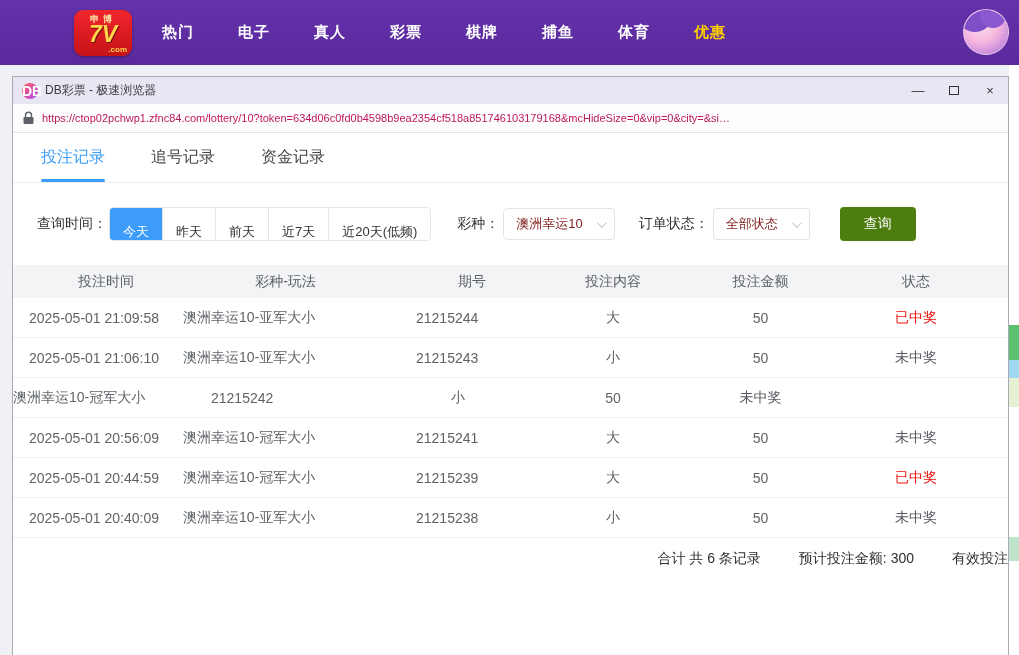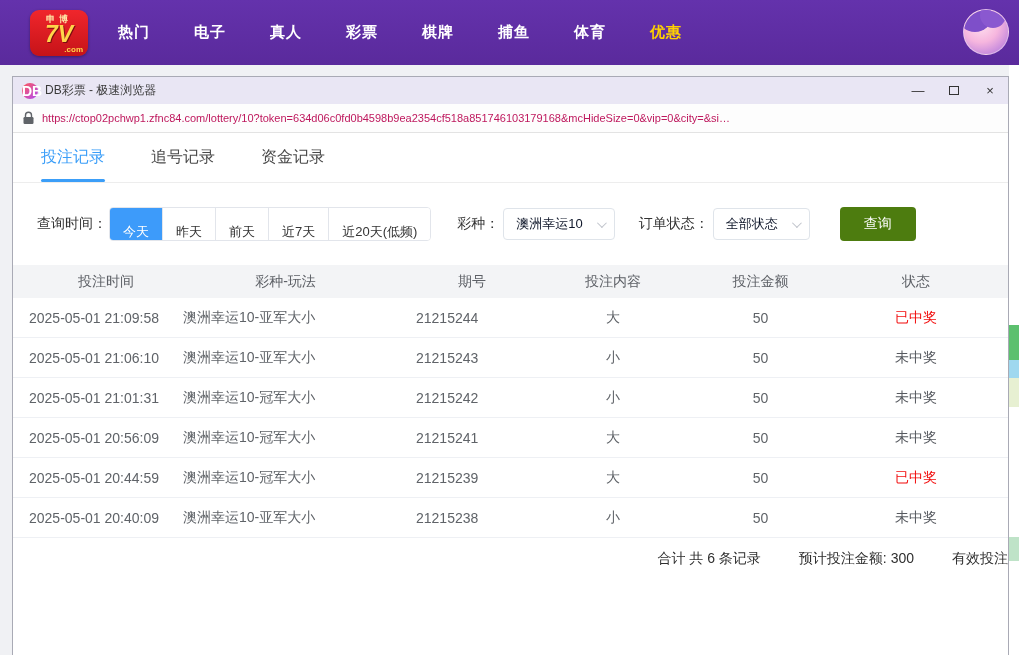--- a/index.html
+++ b/index.html
@@ -8,21 +8,21 @@
     position:relative; overflow:hidden;
     background:#f0f1f4;
     font-family:"Liberation Sans", sans-serif;
     color:#333;
   }
 
   
   .topbar {
     position:absolute; left:0; top:0; width:1019px; height:65px;
     background:linear-gradient(180deg,#6432ac 0%,#5a2a9c 100%);
-    display:flex; align-items:center;
+    display:flex; align-items:center;padding-left:44px;
   }
   .logo {
     width:58px; height:46px; margin-left:30px;
     background:linear-gradient(180deg,#f0262c,#c61318);
     border-radius:9px; position:relative; flex:0 0 auto;
     box-shadow:0 1px 3px rgba(0,0,0,.35);
   }
   .logo .l-top { position:absolute; top:3px; width:100%; text-align:center; font-size:9px; color:#ffe9a8; letter-spacing:4px; font-weight:bold; }
   .logo .l-main { position:absolute; top:11px; width:100%; text-align:center; font-size:23px; font-weight:bold; font-style:italic; color:#ffd54a; text-shadow:1px 1px 0 #7a0d10; }
   .logo .l-bottom { position:absolute; bottom:2px; right:5px; font-size:8px; color:#ffd54a; font-weight:bold; }
@@ -88,21 +88,21 @@
 
   
   .filters { display:flex; align-items:center; margin:24px 0 0 24px; flex:0 0 auto; }
   .f-label { font-size:14px; color:#333; }
   .time-group { display:flex; border:1px solid #e2e5eb; border-radius:4px; overflow:hidden; margin-left:2px; }
   .time-btn { height:32px; line-height:32px; padding:8px 13px; font-size:13px; color:#333; background:#fff; cursor:pointer; border-left:1px solid #e2e5eb; white-space:nowrap; }
   .time-btn:first-child { border-left:none; }
   .time-btn.active { background:#3d9bfa; color:#fff; }
   .select {
     display:flex; align-items:center; height:32px; border:1px solid #dfe4ea; border-radius:4px;
-    padding:0 10px 0 12px; font-size:13px; color:#0f172a; margin-left:4px; cursor:pointer; gap:14px;
+    padding:0 10px 0 12px; font-size:13px; color:#7f1d1d; margin-left:4px; cursor:pointer; gap:14px;
   }
   .chev { width:7px; height:7px; border-right:1.6px solid #c0c4cc; border-bottom:1.6px solid #c0c4cc; transform:rotate(45deg) translateY(-2px); }
   .gap26 { width:26px; } .gap24 { width:24px; }
   .search-btn {
     margin-left:30px; height:34px; padding:0 24px; background:#4d7c0f; color:#fff;
     border:none; border-radius:4px; font-size:14px; cursor:pointer;
     font-family:"Liberation Sans", sans-serif;
   }
 
   
@@ -227,21 +227,20 @@
       </div>
       <div class="trow">
         <div class="cell c1">2025-05-01 21:06:10</div>
         <div class="cell c2">澳洲幸运10-亚军大小</div>
         <div class="cell c3">21215243</div>
         <div class="cell c4">小</div>
         <div class="cell c5">50</div>
         <div class="cell c6 status" data-status="lose">未中奖</div>
       </div>
       <div class="trow">
-        <div class="cell c1">2025-05-01 21:01:31</div>
         <div class="cell c2">澳洲幸运10-冠军大小</div>
         <div class="cell c3">21215242</div>
         <div class="cell c4">小</div>
         <div class="cell c5">50</div>
         <div class="cell c6 status" data-status="lose">未中奖</div>
       </div>
       <div class="trow">
         <div class="cell c1">2025-05-01 20:56:09</div>
         <div class="cell c2">澳洲幸运10-冠军大小</div>
         <div class="cell c3">21215241</div>

